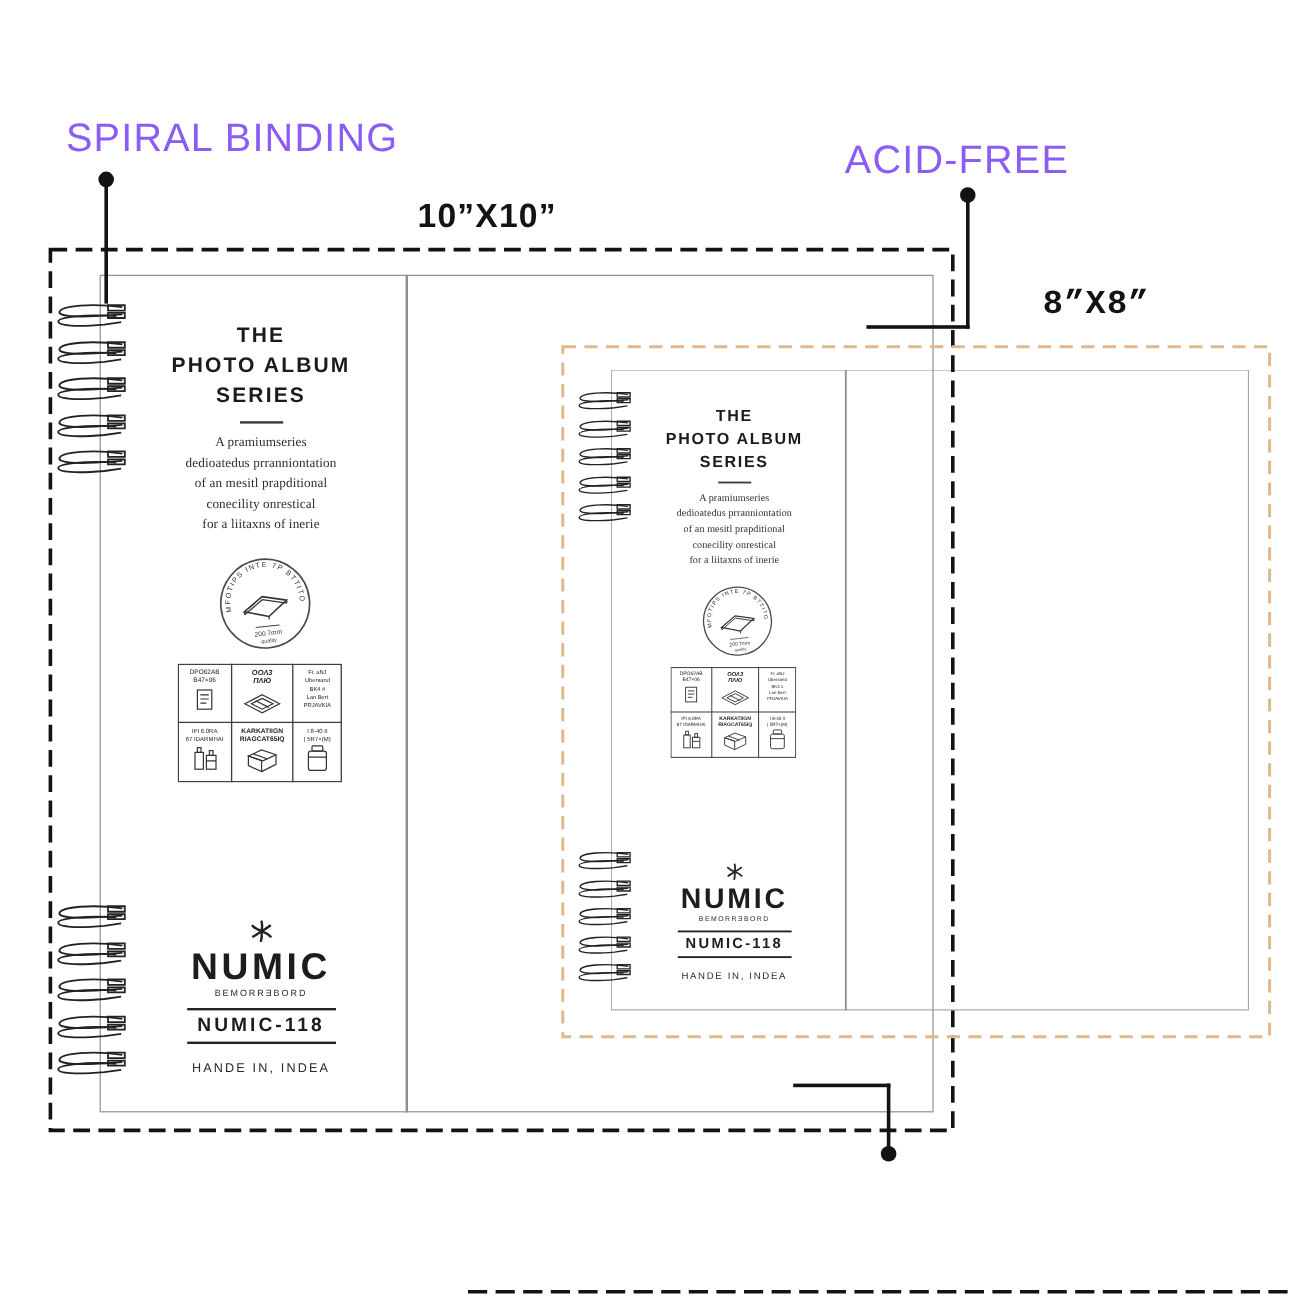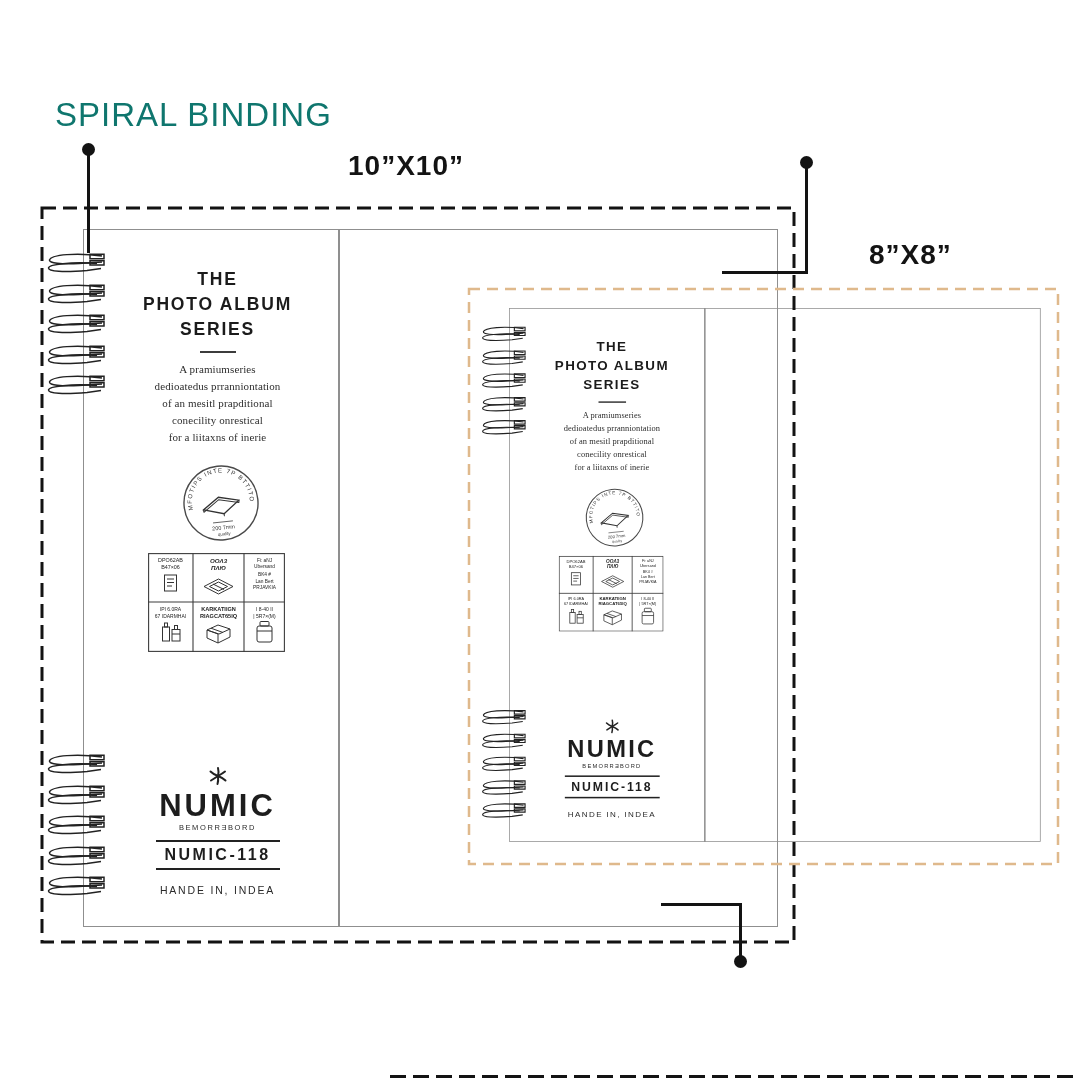--- a/index.html
+++ b/index.html
@@ -1,20 +1,20 @@
 <!DOCTYPE html>
 <html><head>
 <meta charset="utf-8">
 <style>
   html,body{margin:0;padding:0;background:#fff;}
   .canvas{position:relative;width:1080px;height:1080px;background:#ffffff;overflow:hidden;
           font-family:"Liberation Sans","DejaVu Sans",sans-serif;color:#131313;}
 
   
-  .ann-label{position:absolute;font-size:33px;font-weight:500;letter-spacing:1px;line-height:1;color:#0f766e;white-space:nowrap;}
+  .ann-label{position:absolute;font-size:33px;font-weight:500;letter-spacing:1px;line-height:1;color:#8b5cf6;white-space:nowrap;}
   .dim-label{position:absolute;font-size:28px;font-weight:700;letter-spacing:1px;line-height:1;color:#131313;white-space:nowrap;}
   .leader-v,.leader-h{position:absolute;background:#131313;}
   .leader-v{width:3px;}
   .leader-h{height:3px;}
   .dot{position:absolute;width:13px;height:13px;border-radius:50%;background:#131313;}
 
   
   .album-large-pos{position:absolute;left:83px;top:229px;}
   .album-small-pos{position:absolute;left:509px;top:308px;}
   .album-scale{transform:scale(0.765);transform-origin:0 0;}
@@ -462,25 +462,26 @@
   <svg class="overlay" width="1080" height="1080" viewBox="0 0 1080 1080">
     <rect x="42" y="208" width="752" height="734" fill="none" stroke="#131313" stroke-width="3" stroke-dasharray="14 7"></rect>
     <rect x="469" y="289" width="589" height="575" fill="none" stroke="#dfb98c" stroke-width="2.5" stroke-dasharray="11 7"></rect>
     <line x1="390" y1="1076.5" x2="1080" y2="1076.5" stroke="#131313" stroke-width="3" stroke-dasharray="16 7"></line>
   </svg>
 
   <div class="ann-label" style="left:55px;top:98px;">SPIRAL BINDING</div>
   <div class="dot" style="left:82px;top:143px;"></div>
   <div class="leader-v" style="left:87px;top:150px;height:103px;"></div>
 
-  <div class="dim-label" style="left:348px;top:152px;">10”X10”</div>
-
+  <div class="dim-label" style="left:348px;top:166px;">10”X10”</div>
+
+  <div class="ann-label" style="left:704px;top:116px;">ACID-FREE</div>
   <div class="dot" style="left:800px;top:156px;"></div>
   <div class="leader-v" style="left:805px;top:163px;height:111px;"></div>
   <div class="leader-h" style="left:722px;top:271px;width:86px;"></div>
 
-  <div class="dim-label" style="left:869px;top:241px;">8”X8”</div>
+  <div class="dim-label" style="left:869px;top:241px;font-family:Liberation Mono, monospace;">8”X8”</div>
 
   <div class="leader-h" style="left:661px;top:903px;width:81px;"></div>
   <div class="leader-v" style="left:739px;top:903px;height:55px;"></div>
   <div class="dot" style="left:734px;top:955px;"></div>
 
 </div>
 
 </body></html>

